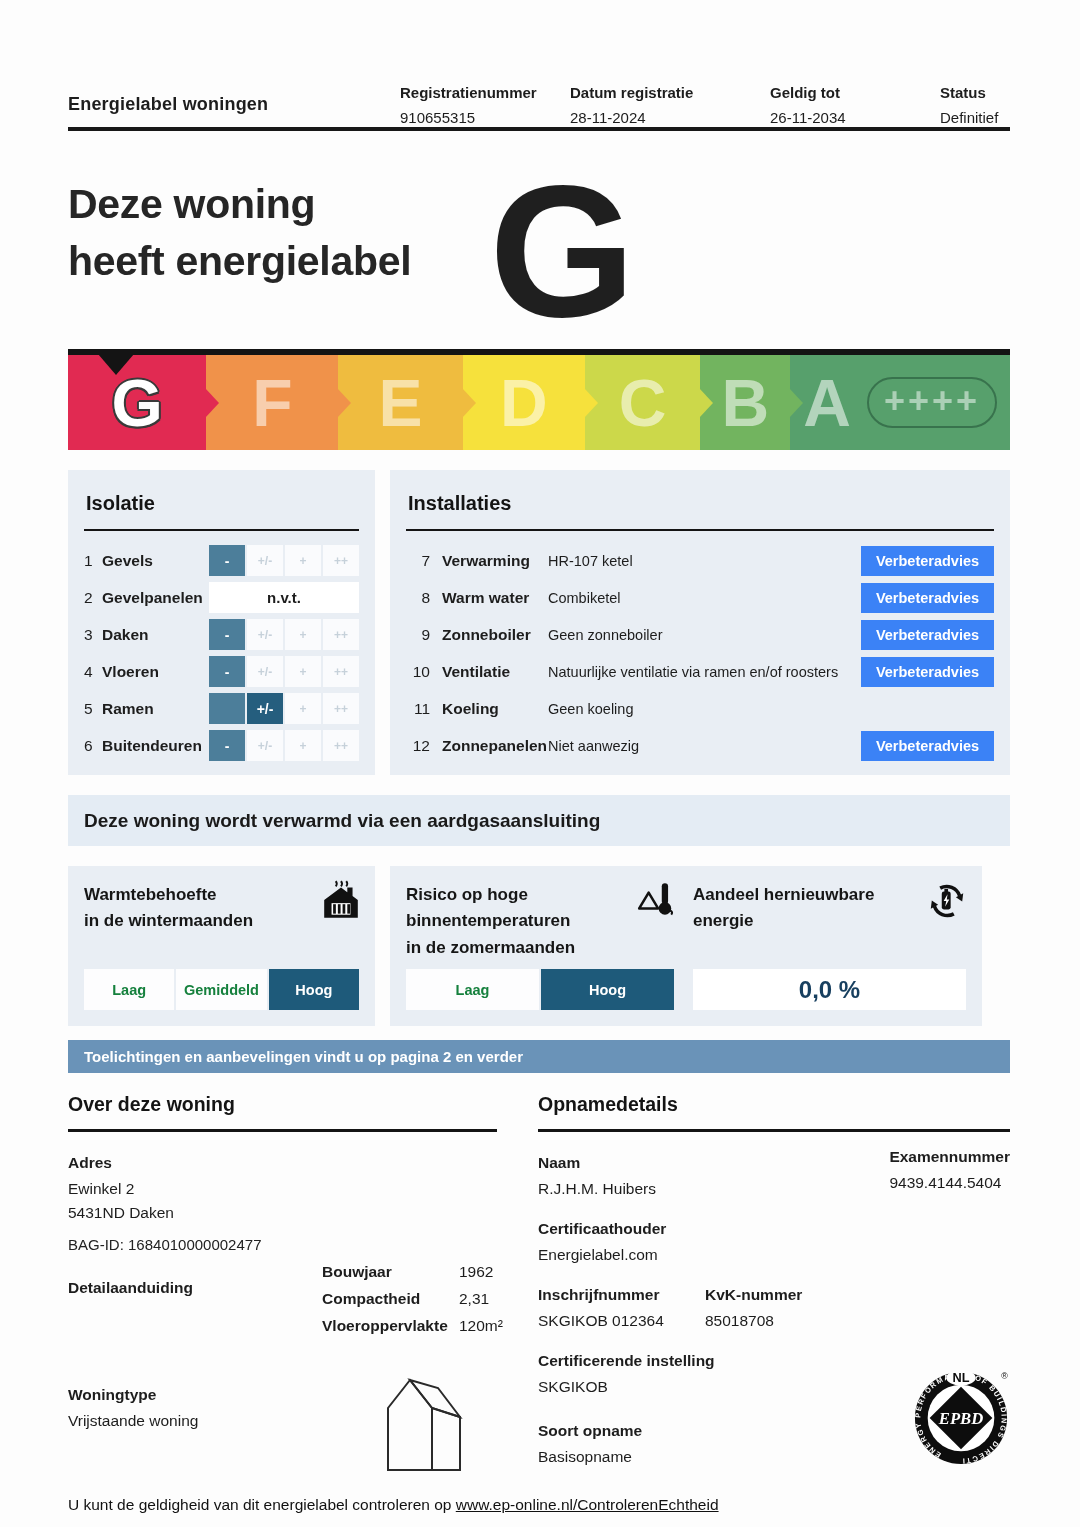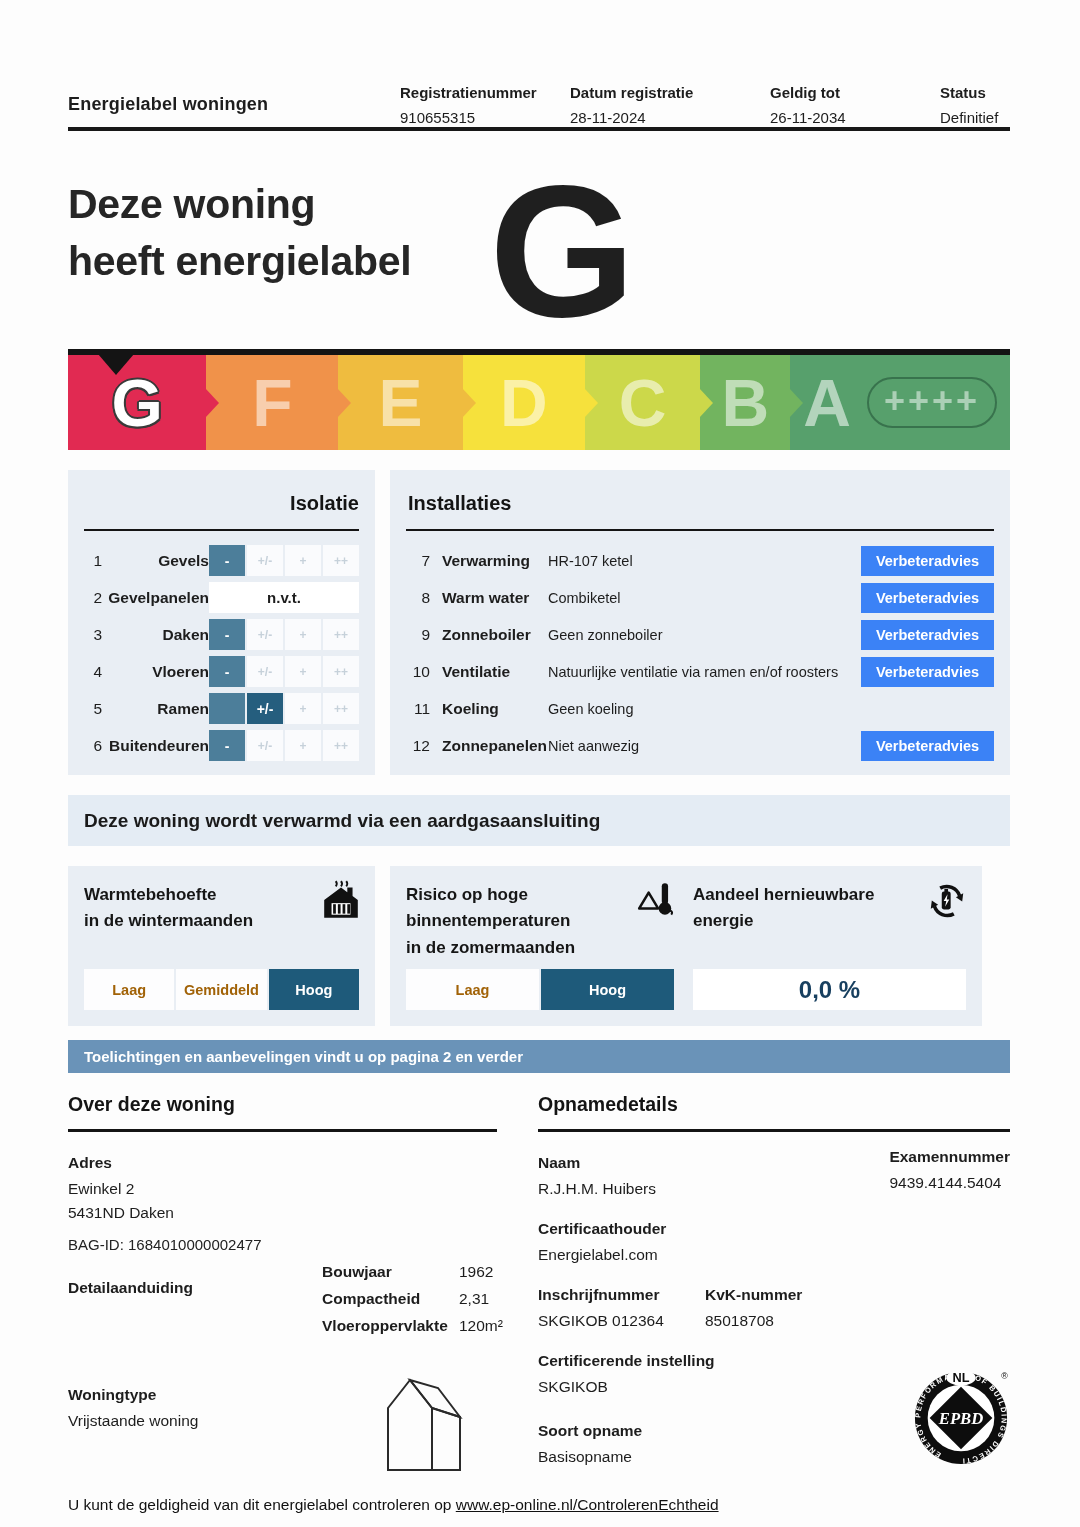--- a/index.html
+++ b/index.html
@@ -34,21 +34,21 @@
           border-left:14px solid #000; z-index:3; }
   .notch { position:absolute; left:30px; top:-1px; width:0; height:0; z-index:4;
            border-left:18px solid transparent; border-right:18px solid transparent;
            border-top:21px solid #141414; }
   .plus-pill { margin-left:16px; border:2px solid rgba(25,70,45,.5); border-radius:28px;
                padding:1px 15px 4px 15px; font-size:36px; font-weight:bold; letter-spacing:3px;
                color:rgba(255,255,255,.5); }
 
   
   .panel { background:#e9eef4; padding:16px 16px; }
-  .panel-iso  { left:68px;  top:470px; width:307px; height:305px;text-align:right; }
+  .panel-iso  { left:68px;  top:470px; width:307px; height:305px; }
   .panel-inst { left:390px; top:470px; width:620px; height:305px; }
   .panel h2 { font-size:20px; font-weight:bold; color:#141414; padding:6px 0 14px 2px;
               border-bottom:2.5px solid #141414; }
   .rows { margin-top:14px; }
   .irow { display:flex; align-items:center; height:31px; margin-bottom:6px; font-size:15.5px; }
   .irow .num { width:18px; flex:none; }
   .irow .rlabel { font-weight:bold; flex:1; }
   .cells { display:flex; gap:2px; margin-left:auto; }
   .cell { width:36px; height:31px; display:flex; align-items:center; justify-content:center;
           background:#fafbfd; font-size:12px; font-weight:bold; color:#c6d1da; }
@@ -70,21 +70,21 @@
 
   
   .box { background:#e9eef4; height:160px; padding:16px; position:absolute; top:866px; }
   .box-1 { left:68px;  width:307px; }
   .box-2 { left:390px; width:300px; }
   .box-3 { left:677px; width:305px; }
   .box .btitle { font-size:17px; font-weight:bold; line-height:1.55; color:#161616; padding-right:48px; }
   .box .bicon { position:absolute; top:13px; right:13px; }
   .bscale { position:absolute; left:16px; right:16px; bottom:16px; height:41px; display:flex; gap:2px; }
   .bcell { flex:1; display:flex; align-items:center; justify-content:center; background:#fdfdfe;
-           font-size:14.5px; font-weight:bold; color:#a16207; }
+           font-size:14.5px; font-weight:bold; color:#15803d; }
   .bcell.active { background:#1e5a7a; color:#fff; }
   .bvalue { position:absolute; left:16px; right:16px; bottom:16px; height:41px; background:#fff;
             display:flex; align-items:center; justify-content:center; font-size:24px;
             font-weight:bold; color:#173f5f; }
 
   
   .banner { left:68px; top:1040px; width:942px; height:33px; background:#6a93b8; color:#fff;
             display:flex; align-items:center; padding-left:16px; font-size:15px; font-weight:bold; }
 
   

